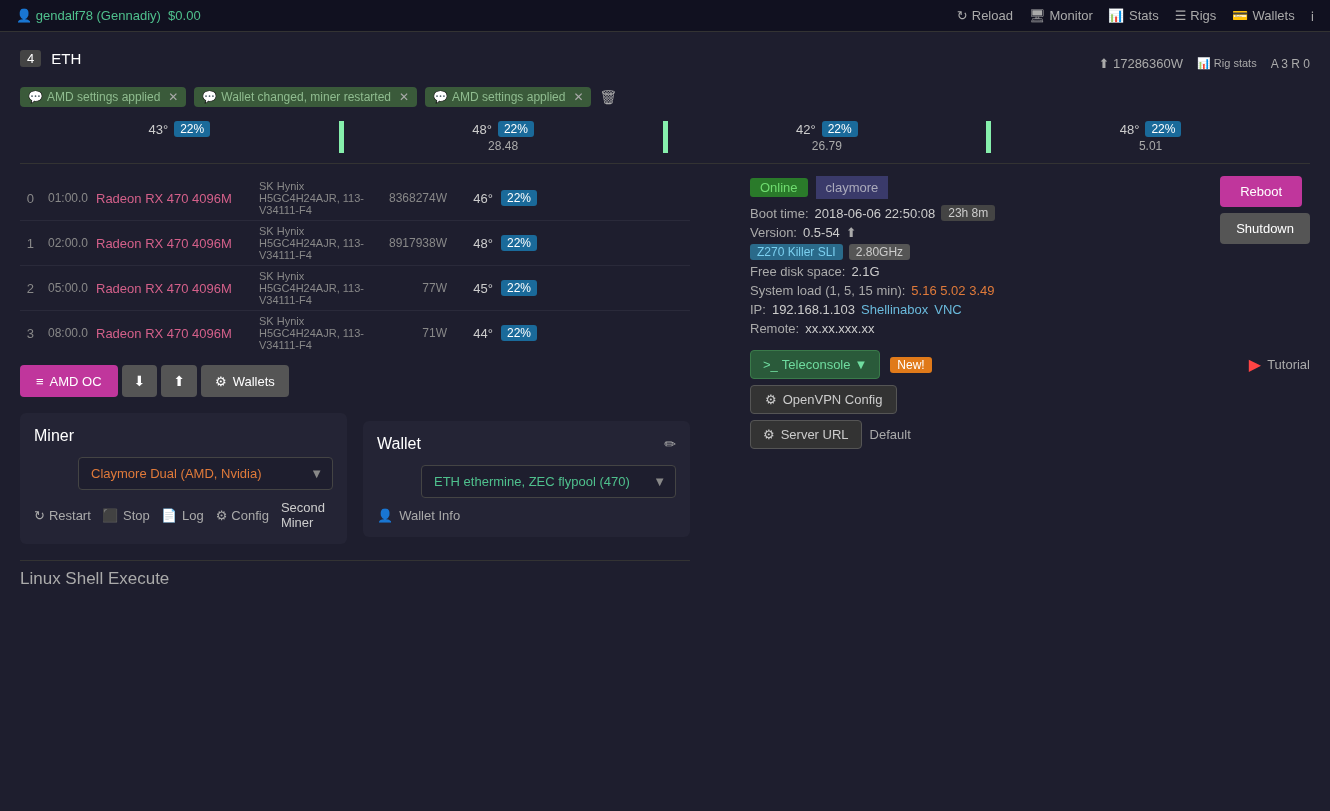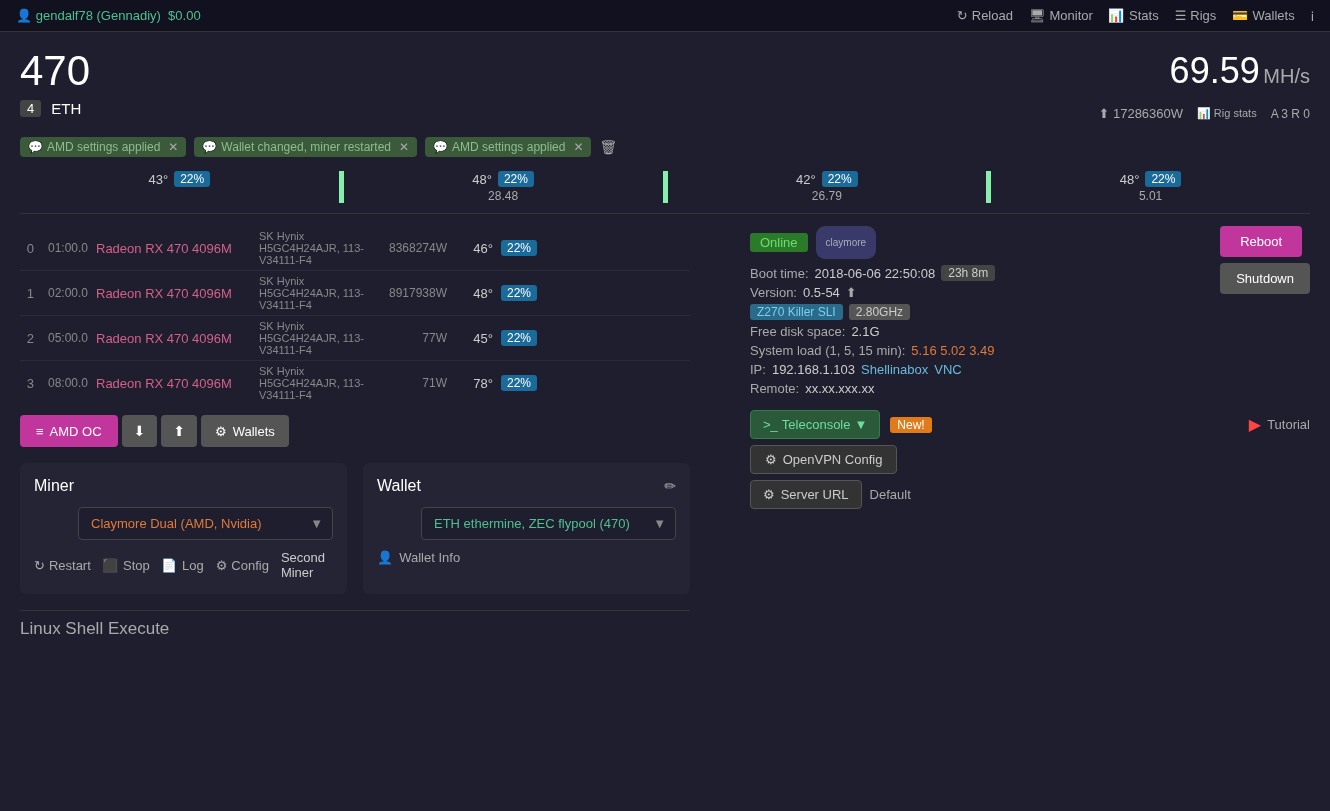--- a/index.html
+++ b/index.html
@@ -190,23 +190,23 @@
     .badge-online {
       background: #2a7a2a;
       color: #6fdc6f;
       border-radius: 3px;
       padding: 2px 10px;
       font-size: 13px;
     }
     .badge-name {
       background: #3a3a6a;
       color: #aab;
-      border-radius: 9px;
-      padding: 11px 10px;
-      font-size: 10px;
+      border-radius: 0;
+      padding: 4px 10px;
+      font-size: 13px;
     }
     .info-line { color: #aaa; font-size: 13px; margin-bottom: 4px; display: flex; align-items: center; gap: 6px; }
     .info-line .val { color: #ccc; }
     .badge-time {
       background: #444;
       color: #ccc;
       border-radius: 3px;
       padding: 1px 7px;
       font-size: 12px;
     }
@@ -304,20 +304,21 @@
       align-items: center;
       gap: 6px;
     }
     .server-url-row { display: flex; align-items: center; gap: 8px; }
     .tutorial-link { display: flex; align-items: center; gap: 6px; color: #aaa; cursor: pointer; font-size: 13px; }
     .tutorial-icon { color: #ff4444; font-size: 16px; }
     .bottom-panels {
       display: flex;
       gap: 16px;
       margin-top: 16px;
+      align-items: center;
     }
     .miner-panel, .wallet-panel {
       flex: 1;
       background: #242435;
       border-radius: 6px;
       padding: 14px;
     }
     .panel-title {
       font-size: 16px;
       color: #fff;
@@ -414,31 +415,20 @@
     <a href="#">🖥 <span>Monitor</span></a>
     <a href="#">📊 <span>Stats</span></a>
     <a href="#">☰ <span>Rigs</span></a>
     <a href="#">💳 <span>Wallets</span></a>
     <a href="#">ℹ</a>
   </nav>
 </div>
 
 <div class="main-content">
 
-  <div class="rig-header">
-    <div>
-      <div class="rig-title">470</div>
-    </div>
-    <div style="display:flex;align-items:flex-start;gap:20px;">
-      <div>
-        <span class="rig-hashrate">69.59</span>
-        <span class="rig-hashrate" style="font-size:20px;color:#aaa;">MH/s</span>
-      </div>
-    </div>
-  </div>
 
   <div style="display:flex;align-items:center;justify-content:space-between;margin-bottom:10px;">
     <div class="rig-meta">
       <span class="badge-num">4</span>
       <span class="algo-label">ETH</span>
     </div>
     <div class="meta-right-row">
       <span style="color:#aaa;font-size:13px;">⬆ <span>17286360W</span></span>
       <span style="color:#aaa;font-size:11px;">📊 <span>Rig stats</span></span>
       <span style="color:#aaa;font-size:12px;">A 3  R 0</span>
@@ -528,21 +518,21 @@
           <span class="gpu-temp">45°</span>
           <span class="pct-badge gpu-pct">22%</span>
         </div>
 
         <div class="gpu-row">
           <span class="gpu-idx">3</span>
           <span class="gpu-time">08:00.0</span>
           <span class="gpu-name">Radeon RX 470 4096M</span>
           <span class="gpu-mem">SK Hynix H5GC4H24AJR, 113-V34111-F4</span>
           <span class="gpu-watts">71W</span>
-          <span class="gpu-temp">78°</span>
+          <span class="gpu-temp">44°</span>
           <span class="pct-badge gpu-pct">22%</span>
         </div>
 
       </div>
 
       <div class="actions-row">
         <button class="btn-amd-oc">
           <span>≡</span>
           <span>AMD OC</span>
         </button>

